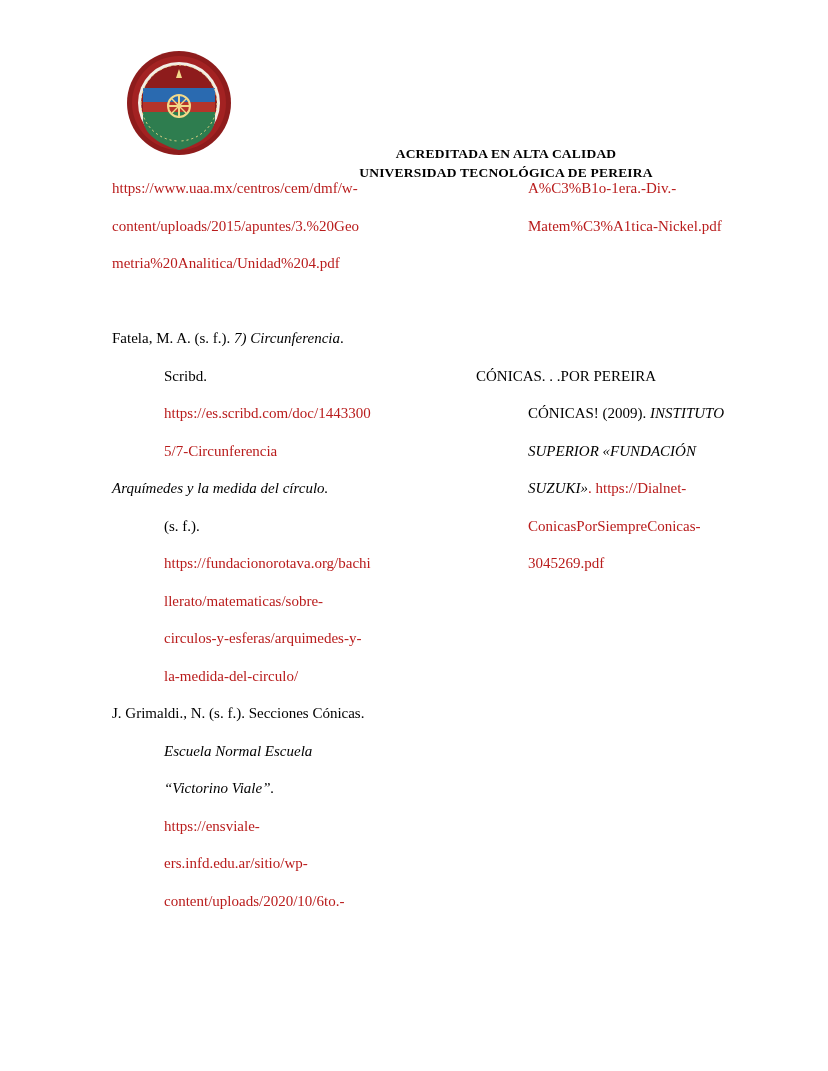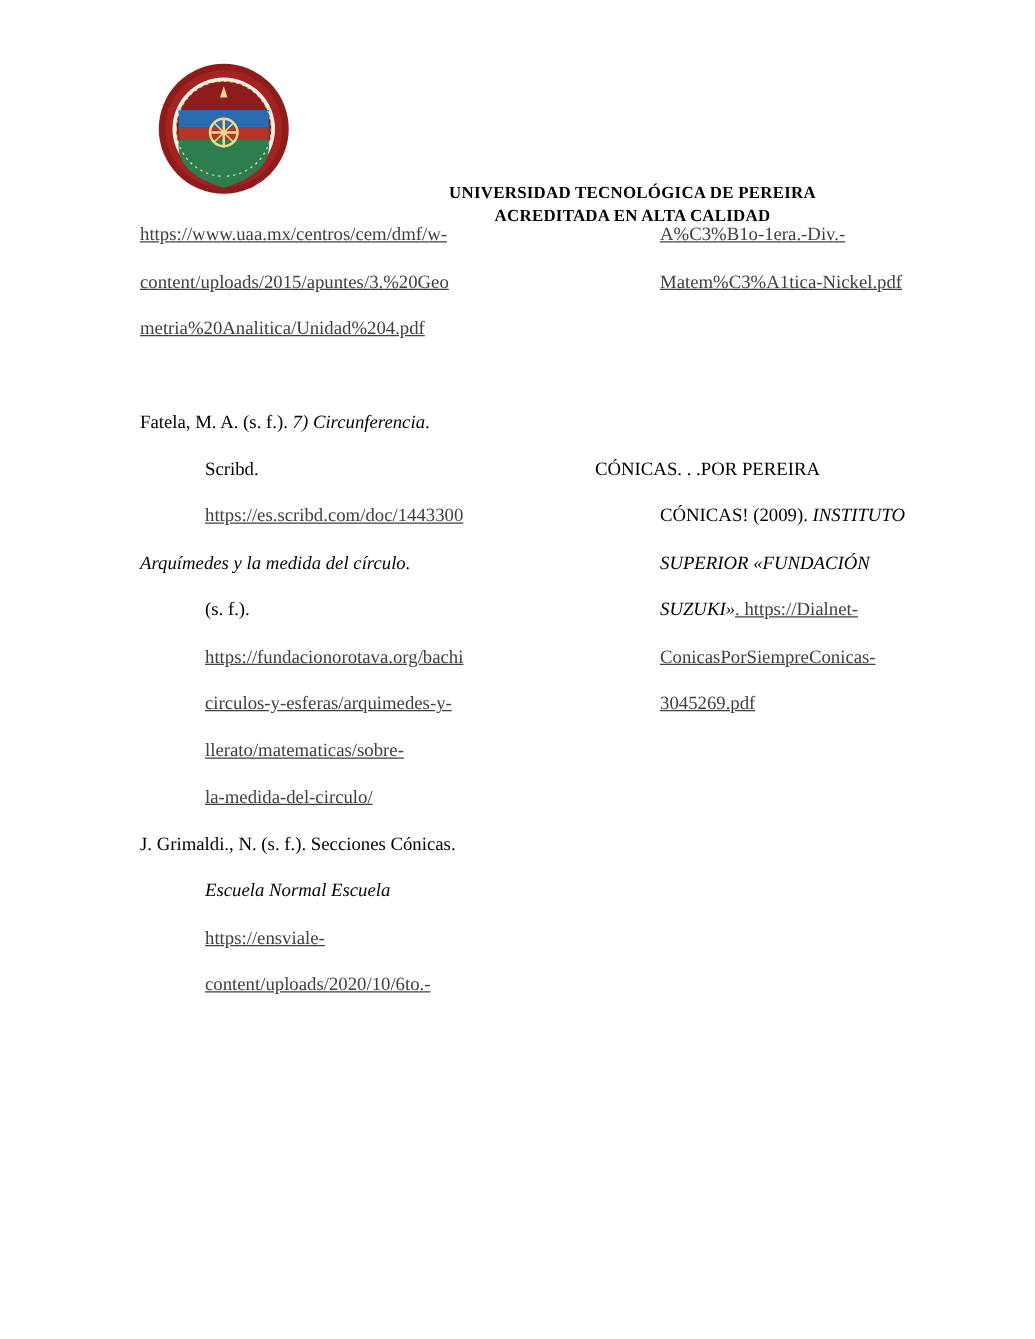--- a/index.html
+++ b/index.html
@@ -69,22 +69,21 @@
   .indent {
     padding-left: 52px;
   }
   .hang {
     padding-left: 0;
   }
   .italic {
     font-style: italic;
   }
   .link {
-    color: #404040;
-    text-decoration: underline;
+    color: #b91c1c;
     word-break: break-all;
     cursor: pointer;
   }
   .spacer {
     height: 37.5px;
   }
 
   .block {
     margin-bottom: 0;
   }
@@ -114,56 +113,59 @@
 
         <path d="M56 30 l3 -9 l3 9 z" fill="#f2d98a"></path>
 
         <path d="M59 17 a38 38 0 0 1 38 38" fill="none" stroke="#f2d98a" stroke-width="1" stroke-dasharray="2 3"></path>
         <path d="M21 55 a38 38 0 0 1 38 -38" fill="none" stroke="#f2d98a" stroke-width="1" stroke-dasharray="2 3"></path>
         <path d="M21 55 a38 38 0 0 0 38 38" fill="none" stroke="#f2d98a" stroke-width="1" stroke-dasharray="2 3"></path>
         <path d="M97 55 a38 38 0 0 1 -38 38" fill="none" stroke="#f2d98a" stroke-width="1" stroke-dasharray="2 3"></path>
       </svg>
     </div>
     <div class="header-text">
+      <div>ACREDITADA EN ALTA CALIDAD</div>
       <div>UNIVERSIDAD TECNOLÓGICA DE PEREIRA</div>
-      <div>ACREDITADA EN ALTA CALIDAD</div>
     </div>
   </div>
 
   <div class="col col-left">
 
     <div class="block">
       <div class="hang"><span class="link">https://www.uaa.mx/centros/cem/dmf/w-</span></div>
       <div class="hang"><span class="link">content/uploads/2015/apuntes/3.%20Geo</span></div>
       <div class="hang"><span class="link">metria%20Analitica/Unidad%204.pdf</span></div>
     </div>
 
     <div class="spacer"></div>
 
     <div class="block">
       <div class="hang">
         <span>Fatela, M. A. (s. f.). </span><span class="italic">7) Circunferencia</span><span>.</span>
       </div>
       <div class="indent"><span>Scribd.</span></div>
       <div class="indent"><span class="link">https://es.scribd.com/doc/1443300</span></div>
+      <div class="indent"><span class="link">5/7-Circunferencia</span></div>
     </div>
 
     <div class="block">
       <div class="hang"><span class="italic">Arquímedes y la medida del círculo.</span></div>
       <div class="indent"><span>(s. f.).</span></div>
       <div class="indent"><span class="link">https://fundacionorotava.org/bachi</span></div>
+      <div class="indent"><span class="link">llerato/matematicas/sobre-</span></div>
       <div class="indent"><span class="link">circulos-y-esferas/arquimedes-y-</span></div>
-      <div class="indent"><span class="link">llerato/matematicas/sobre-</span></div>
       <div class="indent"><span class="link">la-medida-del-circulo/</span></div>
     </div>
 
     <div class="block">
       <div class="hang"><span>J. Grimaldi., N. (s. f.). Secciones Cónicas.</span></div>
       <div class="indent"><span class="italic">Escuela Normal Escuela</span></div>
+      <div class="indent"><span class="italic">“Victorino Viale”.</span></div>
       <div class="indent"><span class="link">https://ensviale-</span></div>
+      <div class="indent"><span class="link">ers.infd.edu.ar/sitio/wp-</span></div>
       <div class="indent"><span class="link">content/uploads/2020/10/6to.-</span></div>
     </div>
 
   </div>
 
   <div class="col col-right">
 
     <div class="block">
       <div class="indent" style="padding-left:52px"><span class="link">A%C3%B1o-1era.-Div.-</span></div>
       <div class="indent" style="padding-left:52px"><span class="link">Matem%C3%A1tica-Nickel.pdf</span></div>

